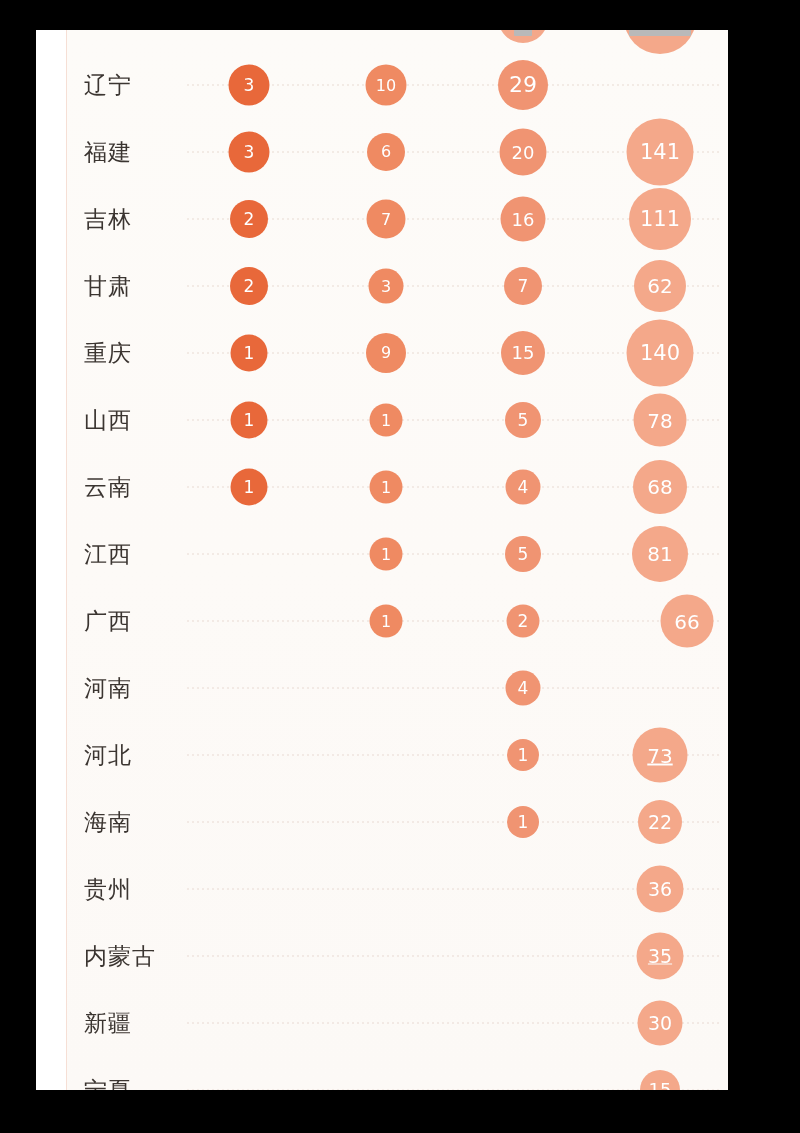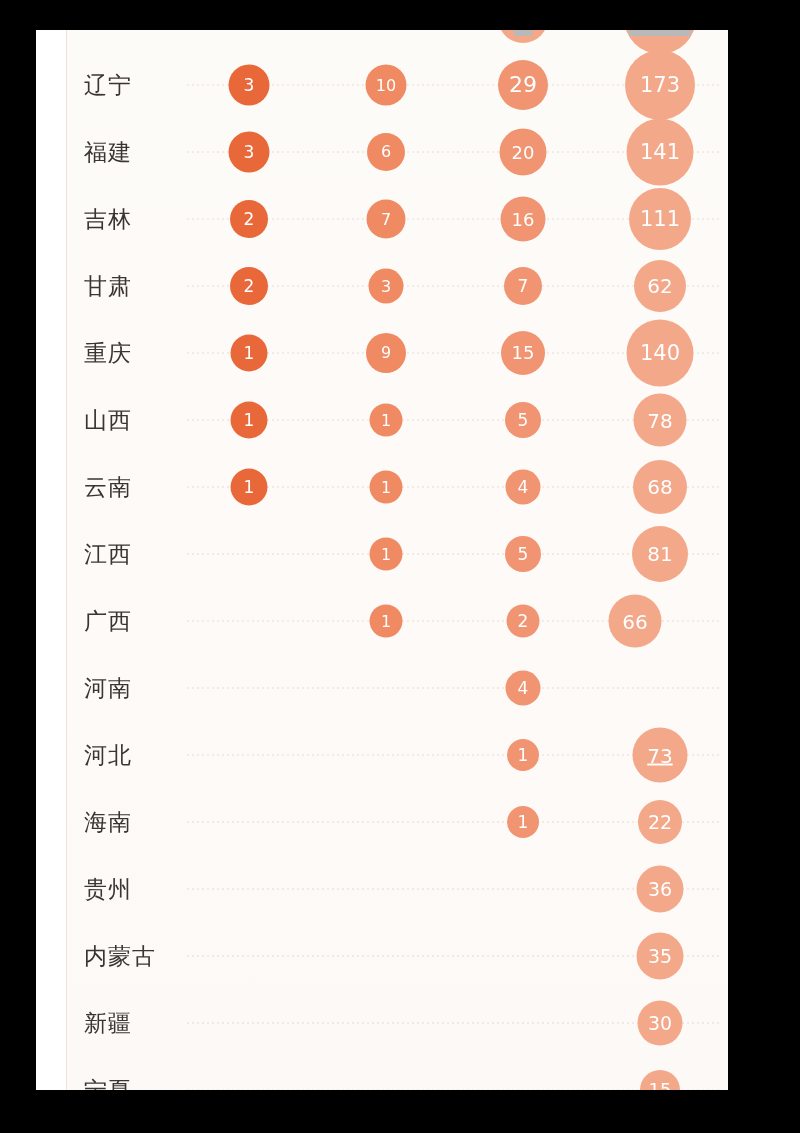--- a/index.html
+++ b/index.html
@@ -145,21 +145,20 @@
           <div class="bubble" style="left: 593px; width: 72px; height: 72px; background: rgb(244, 168, 138);"></div>
         </div>
         <div class="artifact" style="left: 447px; top: -1px; width: 18px; height: 7px;"></div>
         <div class="artifact" style="left: 562px; top: -2px; width: 62px; height: 8px;"></div>
         <div class="row" style="top: 21.5px;">
           <div class="row-dots"></div>
           <div class="row-label">辽宁</div>
           <div class="bubble" style="left: 182px; width: 41px; height: 41px; background: rgb(232, 104, 58); font-size: 17px;">3</div>
           <div class="bubble" style="left: 319px; width: 41px; height: 41px; background: rgb(239, 138, 98); font-size: 16px;">10</div>
           <div class="bubble" style="left: 456px; width: 50px; height: 50px; background: rgb(240, 148, 114); font-size: 22px;">29</div>
-          <div class="bubble" style="left: 593px; width: 70px; height: 70px; background: rgb(244, 168, 138); font-size: 21px;">173</div>
         </div>
         <div class="row" style="top: 88.5px;">
           <div class="row-dots"></div>
           <div class="row-label">福建</div>
           <div class="bubble" style="left: 182px; width: 41px; height: 41px; background: rgb(232, 104, 58); font-size: 17px;">3</div>
           <div class="bubble" style="left: 319px; width: 38px; height: 38px; background: rgb(239, 138, 98); font-size: 16px;">6</div>
           <div class="bubble" style="left: 456px; width: 47px; height: 47px; background: rgb(240, 148, 114); font-size: 18px;">20</div>
           <div class="bubble" style="left: 593px; width: 67px; height: 67px; background: rgb(244, 168, 138); font-size: 21px;">141</div>
         </div>
         <div class="row" style="top: 155.5px;">
@@ -207,21 +206,21 @@
           <div class="row-label">江西</div>
           <div class="bubble" style="left: 319px; width: 33px; height: 33px; background: rgb(239, 138, 98); font-size: 16px;">1</div>
           <div class="bubble" style="left: 456px; width: 36px; height: 36px; background: rgb(240, 148, 114); font-size: 17px;">5</div>
           <div class="bubble" style="left: 593px; width: 56px; height: 56px; background: rgb(244, 168, 138); font-size: 20px;">81</div>
         </div>
         <div class="row" style="top: 557.5px;">
           <div class="row-dots"></div>
           <div class="row-label">广西</div>
           <div class="bubble" style="left: 319px; width: 33px; height: 33px; background: rgb(239, 138, 98); font-size: 16px;">1</div>
           <div class="bubble" style="left: 456px; width: 33px; height: 33px; background: rgb(240, 148, 114); font-size: 17px;">2</div>
-          <div class="bubble" style="left: 568px; width: 53px; height: 53px; background: rgb(244, 168, 138); font-size: 20px;">66</div>
+          <div class="bubble" style="left: 620px; width: 53px; height: 53px; background: rgb(244, 168, 138); font-size: 20px;">66</div>
         </div>
         <div class="row" style="top: 624.5px;">
           <div class="row-dots"></div>
           <div class="row-label">河南</div>
           <div class="bubble" style="left: 456px; width: 35px; height: 35px; background: rgb(240, 148, 114); font-size: 17px;">4</div>
         </div>
         <div class="row" style="top: 691.5px;">
           <div class="row-dots"></div>
           <div class="row-label">河北</div>
           <div class="bubble" style="left: 456px; width: 32px; height: 32px; background: rgb(240, 148, 114); font-size: 17px;">1</div>
@@ -234,21 +233,21 @@
           <div class="bubble" style="left: 593px; width: 44px; height: 44px; background: rgb(244, 168, 138); font-size: 19px;">22</div>
         </div>
         <div class="row" style="top: 825.5px;">
           <div class="row-dots"></div>
           <div class="row-label">贵州</div>
           <div class="bubble" style="left: 593px; width: 47px; height: 47px; background: rgb(244, 168, 138); font-size: 19px;">36</div>
         </div>
         <div class="row" style="top: 892.5px;">
           <div class="row-dots"></div>
           <div class="row-label">内蒙古</div>
-          <div class="bubble" style="left: 593px; width: 47px; height: 47px; background: rgb(244, 168, 138); font-size: 19px;">35</div>
+          <div class="bubble" style="left: 593px; width: 47px; height: 47px; background: rgb(244, 168, 138); font-size: 19px; text-decoration: underline;">35</div>
         </div>
         <div class="row" style="top: 959.5px;">
           <div class="row-dots"></div>
           <div class="row-label">新疆</div>
           <div class="bubble" style="left: 593px; width: 45px; height: 45px; background: rgb(244, 168, 138); font-size: 19px;">30</div>
         </div>
         <div class="row" style="top: 1026.5px;">
           <div class="row-dots"></div>
           <div class="row-label">宁夏</div>
           <div class="bubble" style="left: 593px; width: 40px; height: 40px; background: rgb(244, 168, 138); font-size: 18px;">15</div>

